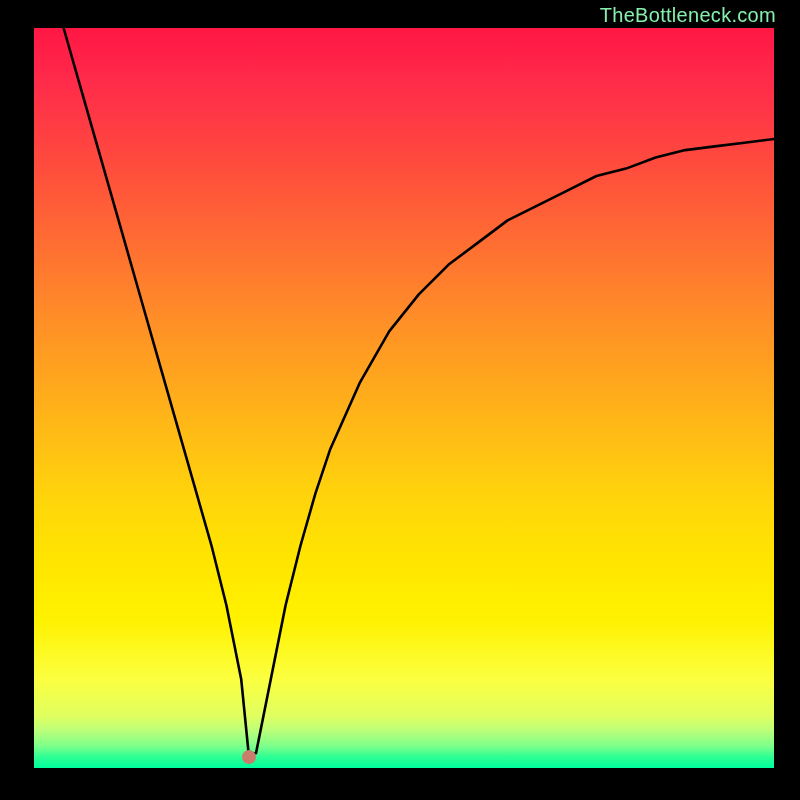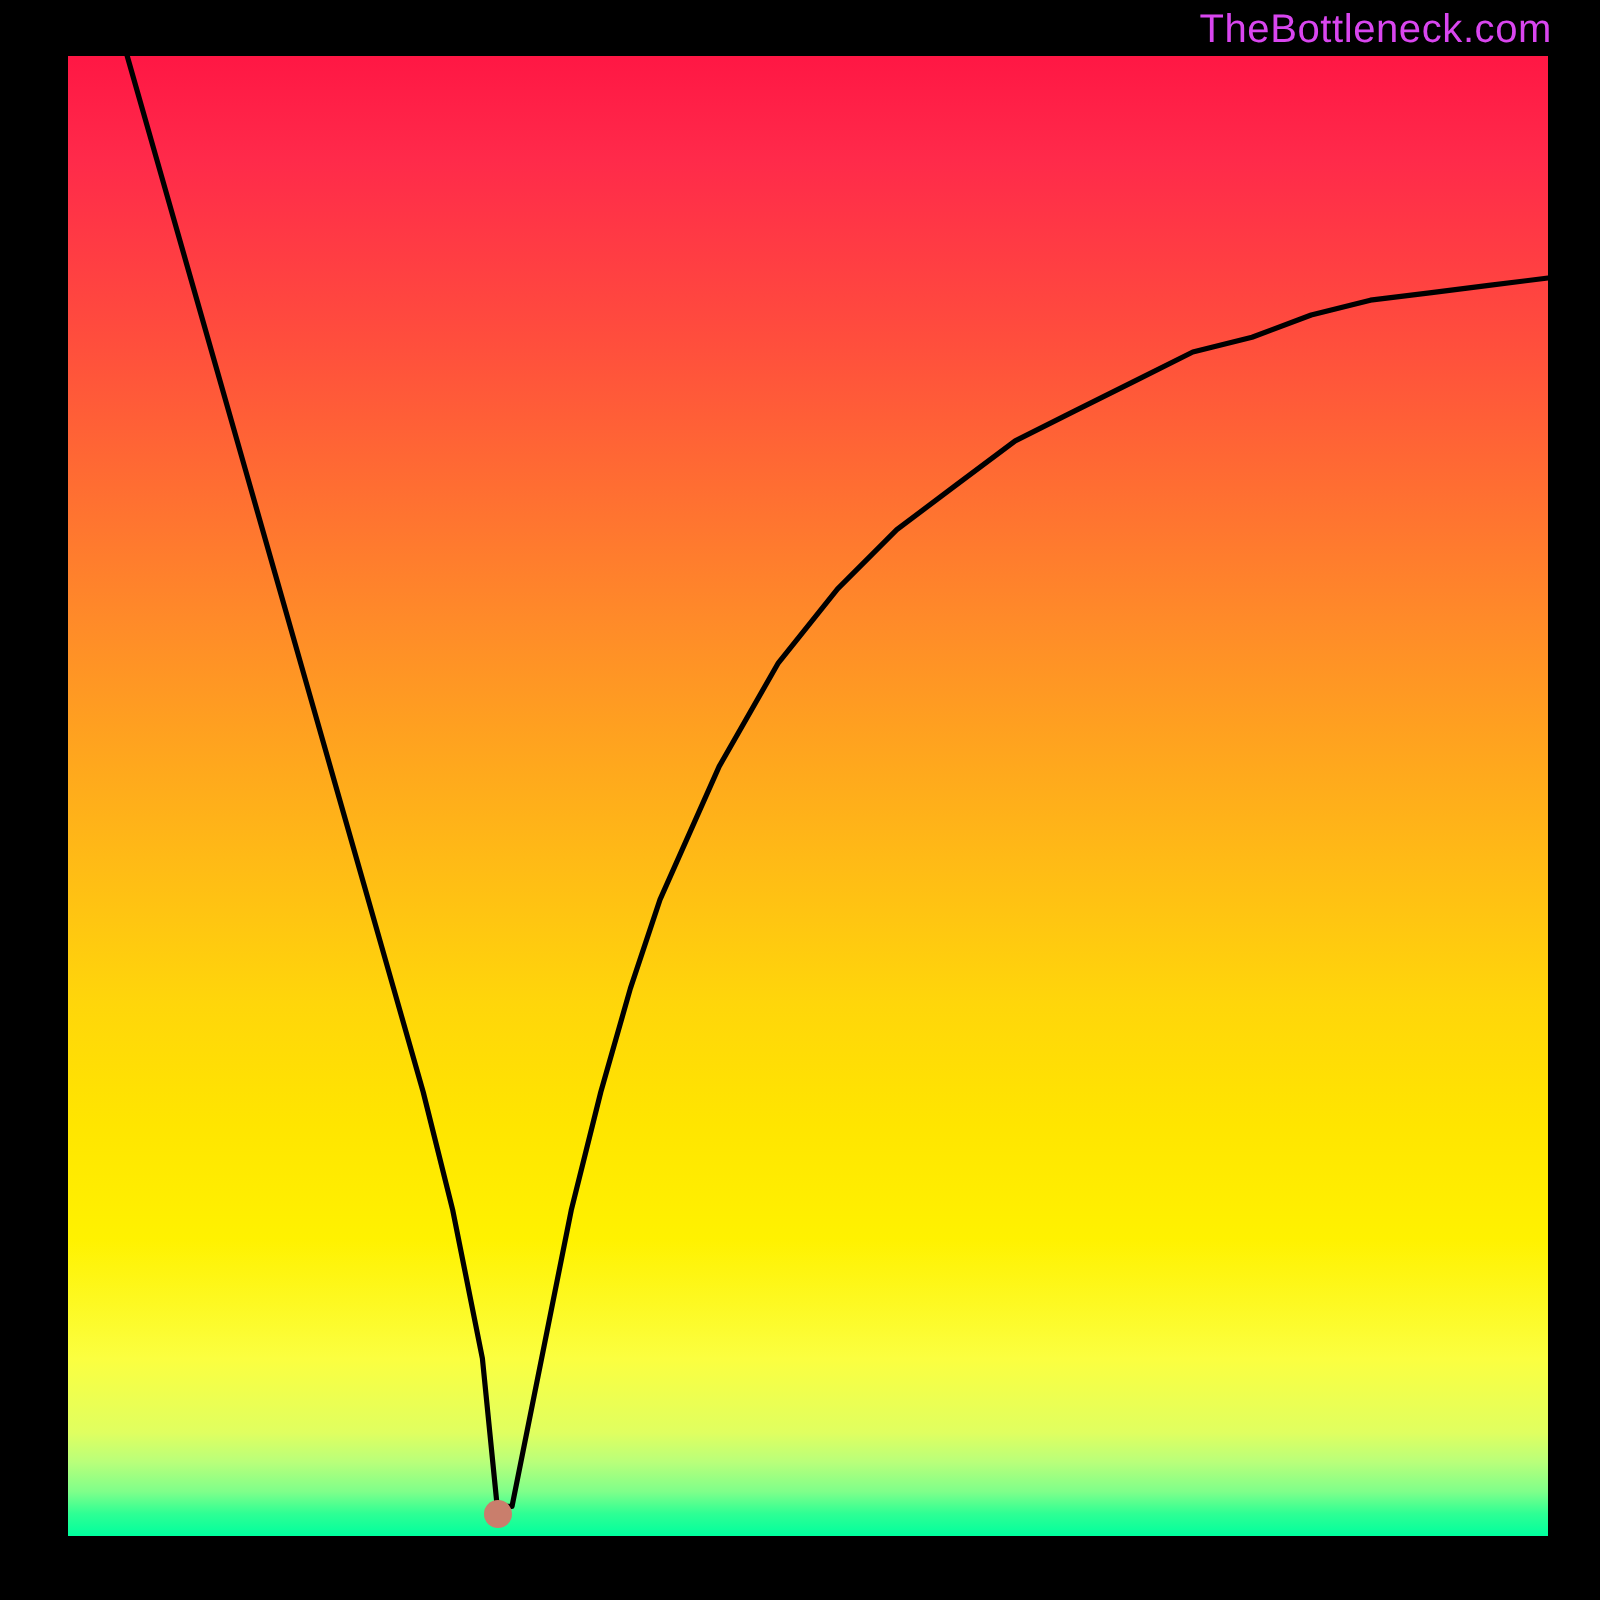--- a/index.html
+++ b/index.html
@@ -49,21 +49,21 @@
       #2eff94 98.5%,
       #00ff9e 100%
     );
   }
   .watermark {
     position: absolute;
     top: 4px;
     right: 24px;
     font-family: Arial, Helvetica, sans-serif;
     font-size: 20px;
-    color: #d946ef;
+    color: #86efac;
     letter-spacing: 0.3px;
   }
   svg.curve {
     position: absolute;
     left: 0;
     top: 0;
     width: 100%;
     height: 100%;
     overflow: visible;
   }

